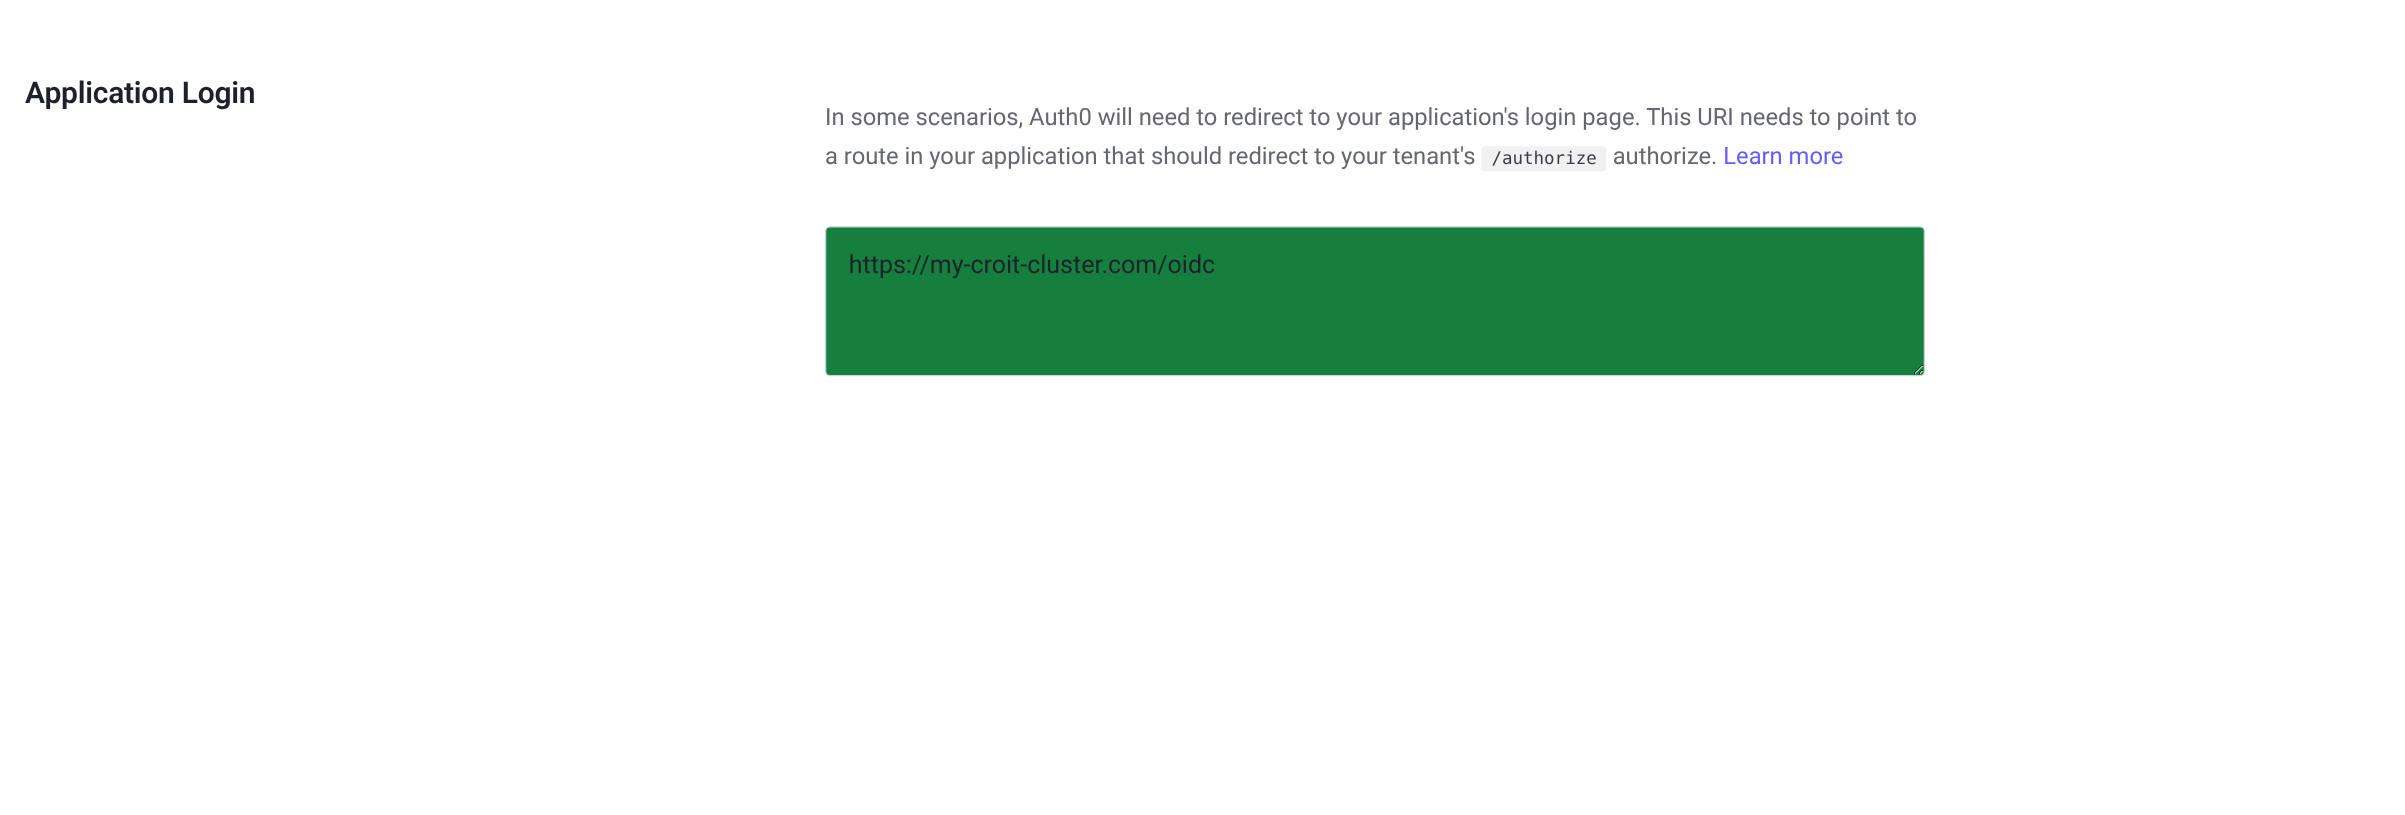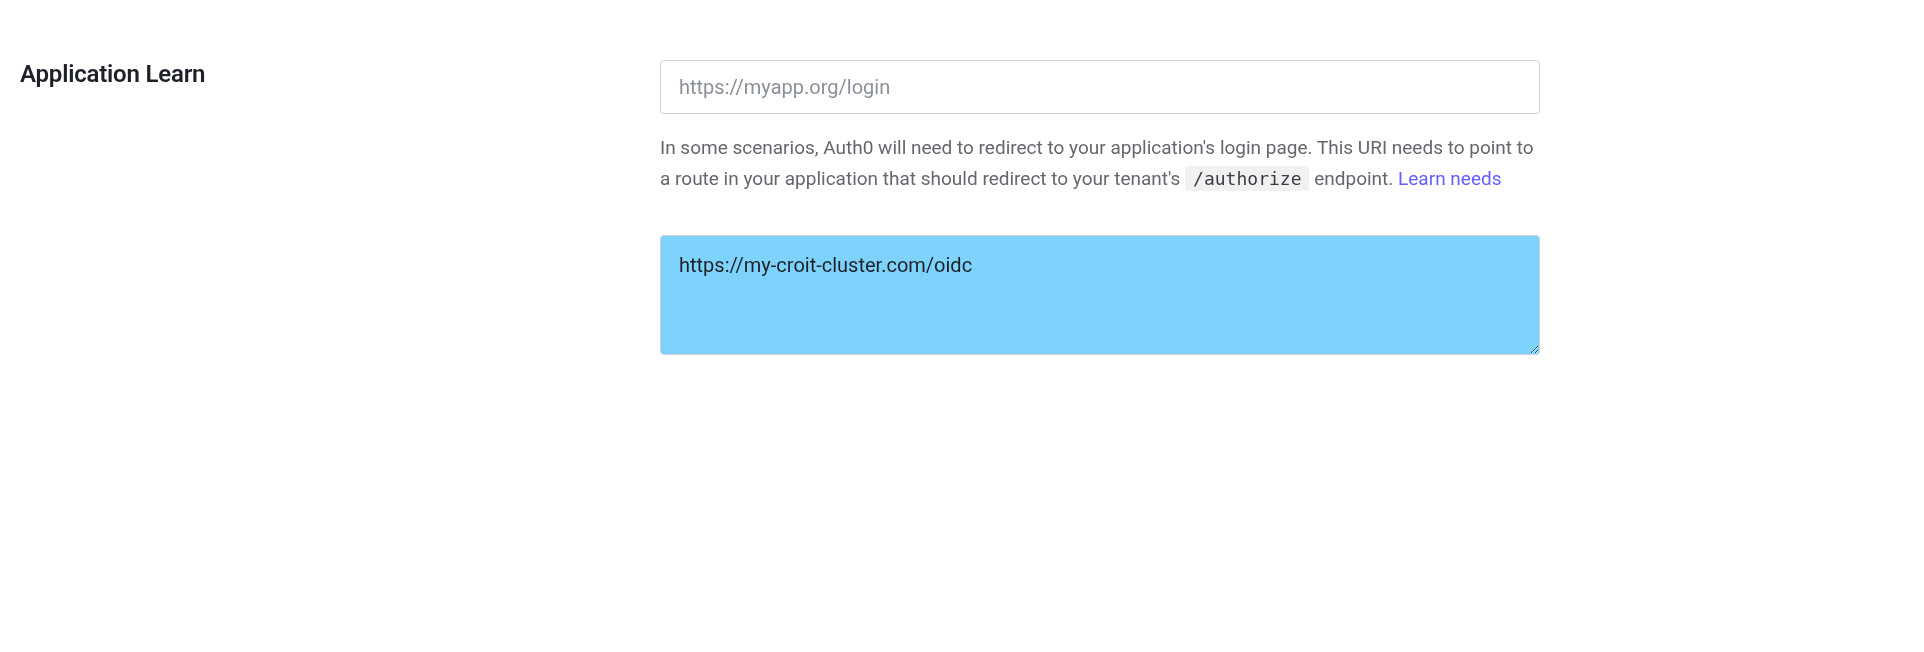--- a/index.html
+++ b/index.html
@@ -56,60 +56,59 @@
       color: #8a8f99;
     }
     .textarea-input {
       width: 100%;
       border: 1px solid #cfd1d8;
       border-radius: 4px;
       padding: 14px 18px;
       font-size: 20px;
       font-family: inherit;
       color: #1e212a;
-      background: #7dd3fc;
+      background: #15803d;
       outline: none;
       resize: vertical;
       min-height: 120px;
       line-height: 1.5;
     }
     .help-text {
       font-size: 19px;
       color: #65676e;
       line-height: 1.65;
       margin-top: 18px;
     }
     .code-inline {
       font-family: ui-monospace, SFMono-Regular, Menlo, Monaco, Consolas, monospace;
       background: #f1f1f2;
       border-radius: 3px;
       padding: 2px 8px;
-      font-size: 18px;
+      font-size: 14px;
       color: #3a3c45;
       margin-top: 24px;
     }
     .link {
       color: #635dff;
       text-decoration: none;
       cursor: pointer;
     }
   </style>
 </head>
 <body>
 
 <div class="container">
   <div class="left-col">
-    <h2 class="section-title">Application Learn</h2>
+    <h2 class="section-title">Application Login</h2>
   </div>
   <div class="right-col">
 
     <div class="field-group">
-      <input type="text" class="text-input" placeholder="https://myapp.org/login" style="">
       <p class="help-text">
-        <span>In some scenarios, Auth0 will need to redirect to your application's login page. This URI needs to point to a route in your application that should redirect to your tenant's </span><span class="code-inline">/authorize</span><span> endpoint. </span><a class="link">Learn needs</a>
+        <span>In some scenarios, Auth0 will need to redirect to your application's login page. This URI needs to point to a route in your application that should redirect to your tenant's </span><span class="code-inline">/authorize</span><span> authorize. </span><a class="link">Learn more</a>
       </p>
     </div>
 
     <div class="field-group">
       <textarea class="textarea-input" spellcheck="true" style="">https://my-croit-cluster.com/oidc</textarea>
     </div>
 
   </div>
 </div>
 

